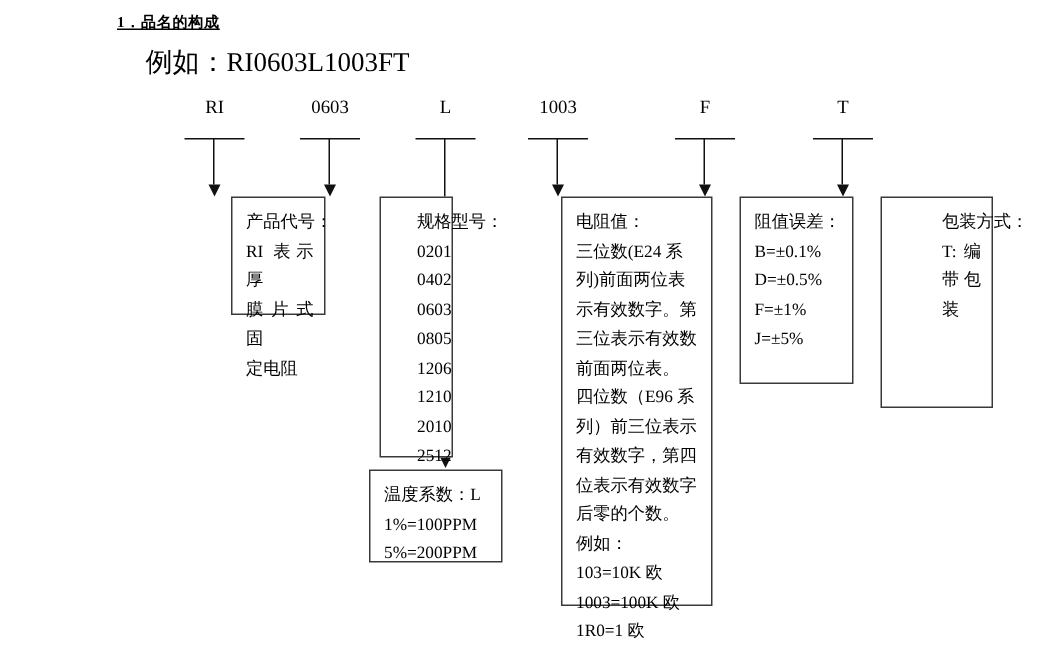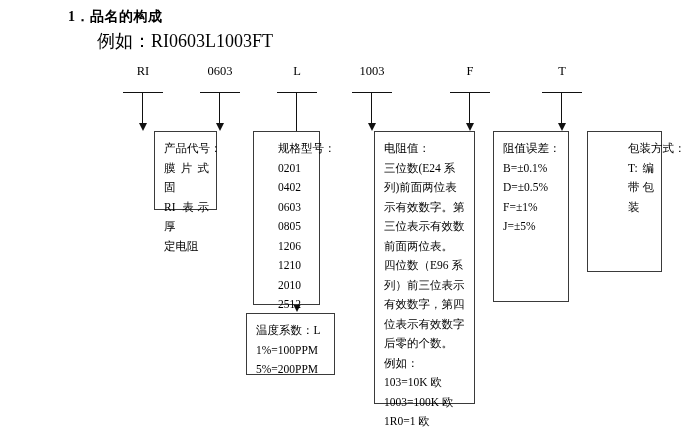--- a/index.html
+++ b/index.html
@@ -17,26 +17,27 @@
   }
   .page {
     position: relative;
     width: 695px;
     height: 436px;
   }
 
   
   .doc-title {
     position: absolute;
-    left: 68px;
+    left: 78px;
     top: 8px;
-    font-size: 14px;
+    font-size: 10px;
     font-weight: bold;
     letter-spacing: 0.5px;
     white-space: nowrap;
+    text-decoration: underline;
   }
   .doc-example {
     position: absolute;
     left: 97px;
     top: 29px;
     font-size: 18px;
     white-space: nowrap;
   }
 
   
@@ -149,26 +150,26 @@
   </div>
 
   <div class="conn" style="left:562px;">
     <span class="bar"></span>
     <span class="stem" style="height:31px;"></span>
     <span class="head" style="top:31px;"></span>
   </div>
 
   <div class="box" style="left:112px; top:131px; width:63px; height:79px;">
     <div class="ln">产品代号：</div>
+    <div class="ln just">RI 表示厚</div>
     <div class="ln just">膜片式固</div>
-    <div class="ln just">RI 表示厚</div>
     <div class="ln">定电阻</div>
   </div>
 
-  <div class="box" style="left:211px; top:131px; width:67px; height:174px;padding-left:24px;">
+  <div class="box" style="left:211px; top:131px; width:49px; height:174px;padding-left:24px;">
     <div class="ln">规格型号：</div>
     <div class="ln">0201</div>
     <div class="ln">0402</div>
     <div class="ln">0603</div>
     <div class="ln">0805</div>
     <div class="ln">1206</div>
     <div class="ln">1210</div>
     <div class="ln">2010</div>
     <div class="ln">2512</div>
   </div>
@@ -190,21 +191,21 @@
     <div class="ln">列）前三位表示</div>
     <div class="ln">有效数字，第四</div>
     <div class="ln">位表示有效数字</div>
     <div class="ln">后零的个数。</div>
     <div class="ln">例如：</div>
     <div class="ln">103=10K 欧</div>
     <div class="ln">1003=100K 欧</div>
     <div class="ln">1R0=1 欧</div>
   </div>
 
-  <div class="box" style="left:451px; top:131px; width:76px; height:171px;">
+  <div class="box" style="left:451px; top:131px; width:76px; height:125px;">
     <div class="ln">阻值误差：</div>
     <div class="ln">B=±0.1%</div>
     <div class="ln">D=±0.5%</div>
     <div class="ln">F=±1%</div>
     <div class="ln">J=±5%</div>
   </div>
 
   <div class="box" style="left:545px; top:131px; width:75px; height:141px;padding-left:40px;">
     <div class="ln">包装方式：</div>
     <div class="ln just">T: 编带包</div>

